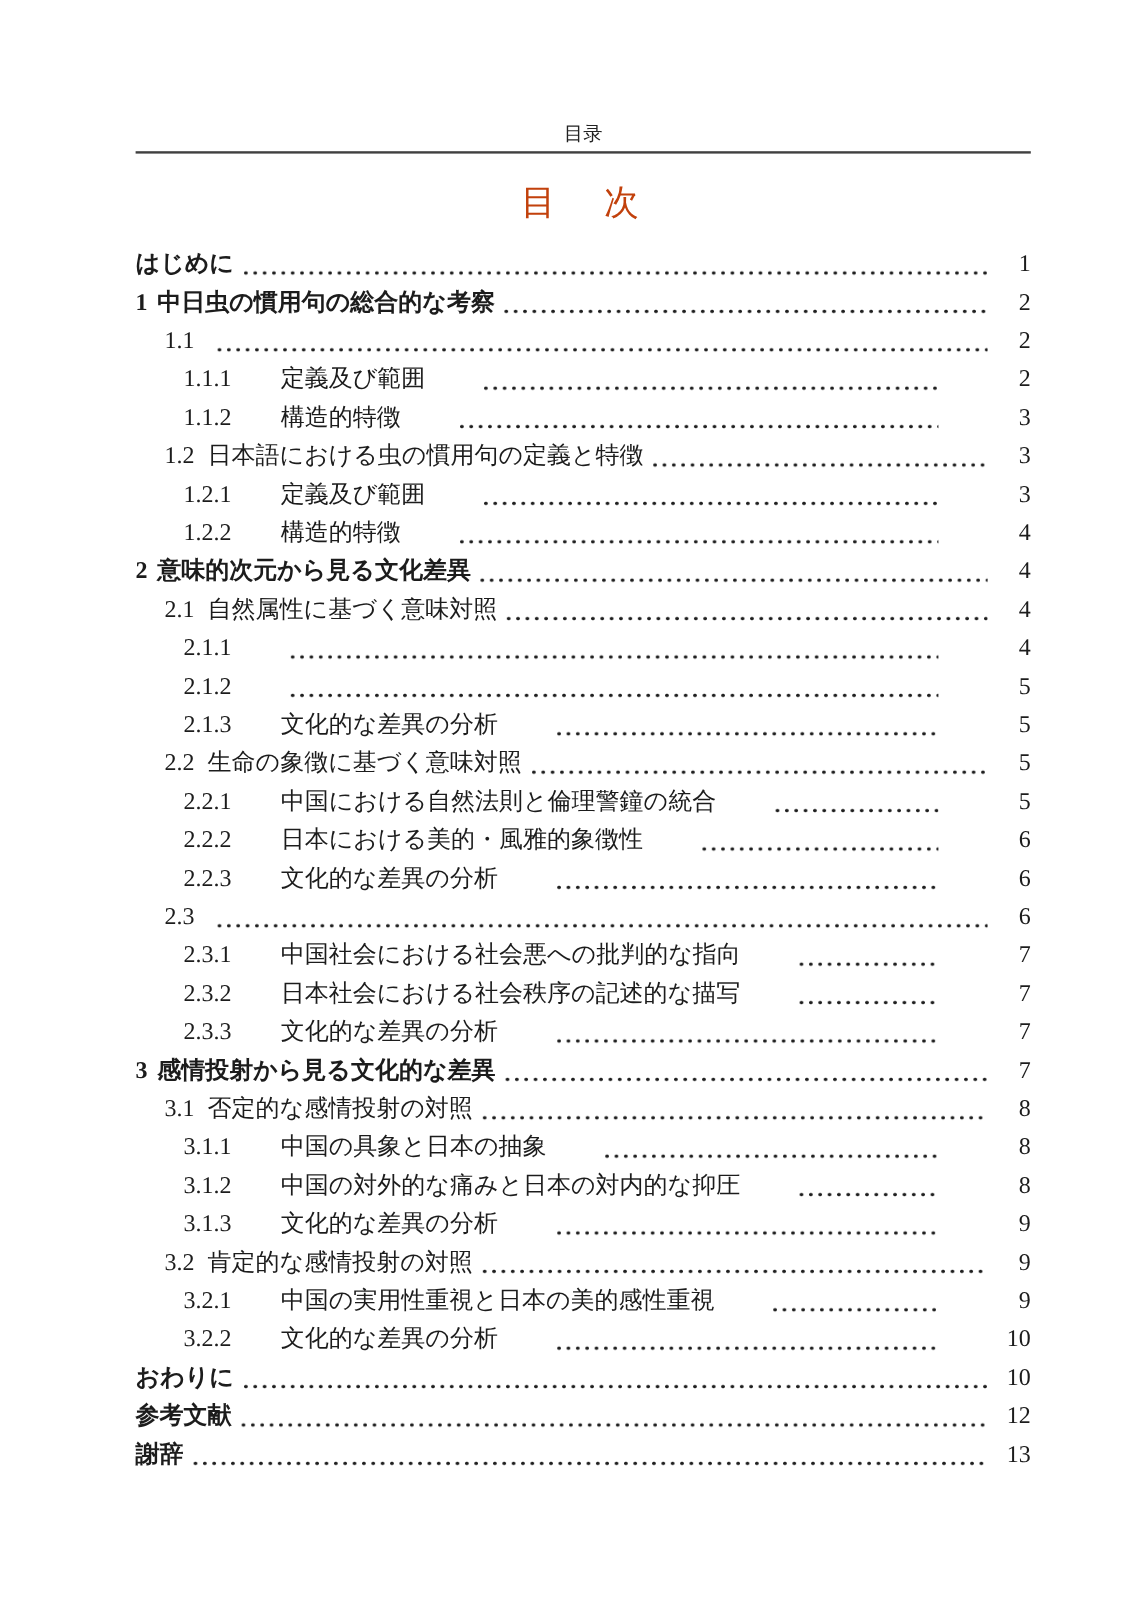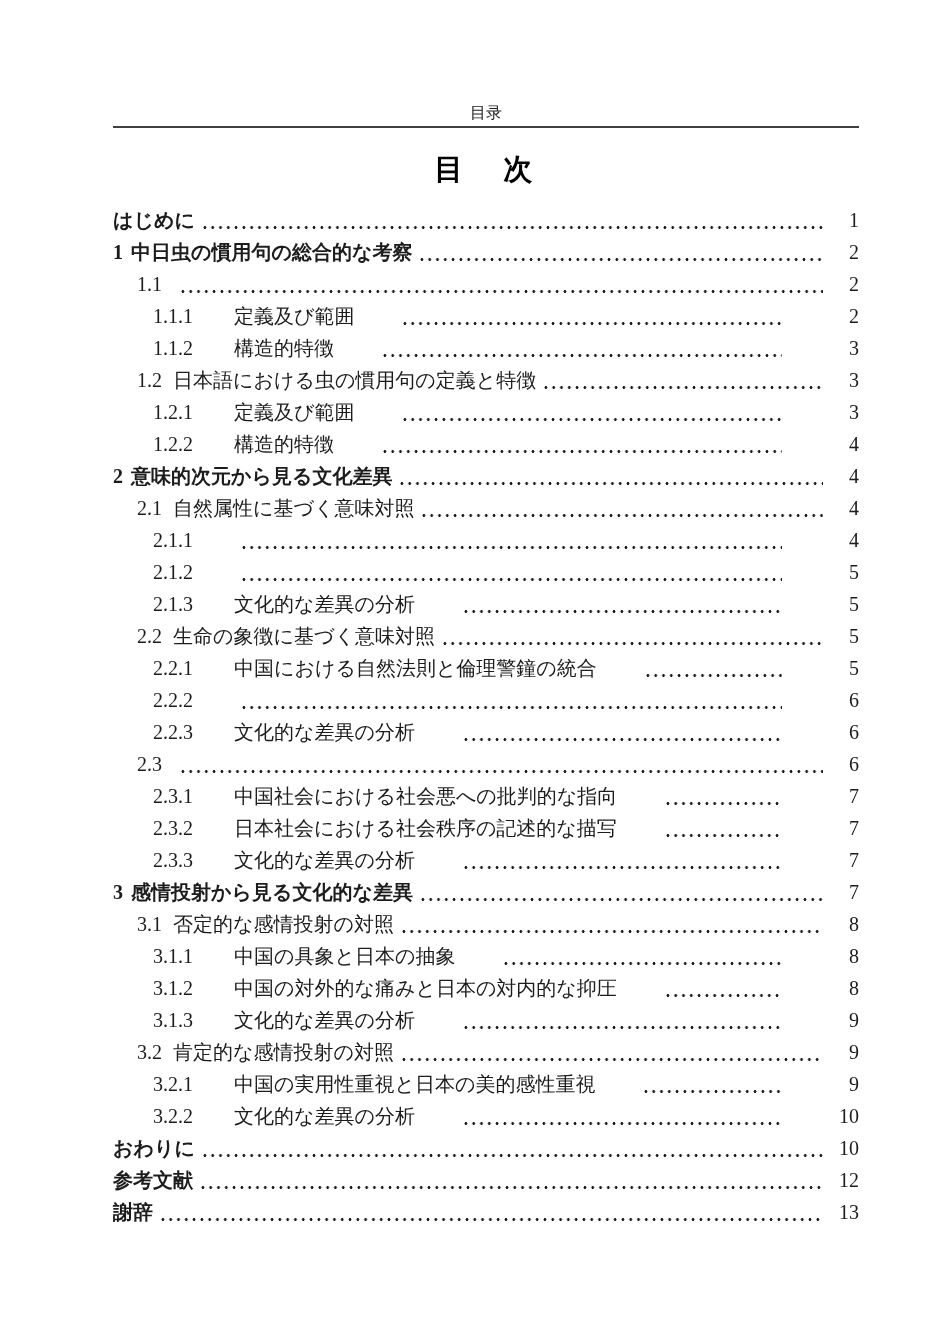--- a/index.html
+++ b/index.html
@@ -16,22 +16,22 @@
   .running-header {
     position: absolute; top: 105px; left: 0; width: 100%;
     text-align: center; font-size: 16px; line-height: 1; color: #222222;
   }
   .header-rule {
     position: absolute; top: 126px; left: 0; width: 100%;
     border-top: 2px solid #404040; height: 0;
   }
   .toc-title {
     position: absolute; top: 155px; left: 0; width: 100%;
-    text-align: center; font-size: 29px; font-weight: bold;
-    letter-spacing: 0.19em; line-height: 1; color: #000000;
+    text-align: center; font-size: 29px; font-weight: normal;
+    letter-spacing: 0.19em; line-height: 1; color: #c2410c;
   }
 
   .toc { position: absolute; top: 204px; left: 0; width: 100%; font-size: 20px; }
   .toc-row {
     display: flex; align-items: baseline;
     height: 32px; line-height: 32px; white-space: nowrap;
   }
   .toc-row .num {
     flex: none; font-family: "Liberation Serif", serif;
   }
@@ -153,20 +153,21 @@
     <span class="pageno">5</span>
   </div>
         <div class="toc-row lv3">
     <span class="num">2.2.1</span>
     <span class="label">中国における自然法則と倫理警鐘の統合</span>
     <span class="dots"></span>
     <span class="pageno">5</span>
   </div>
         <div class="toc-row lv3">
     <span class="num">2.2.2</span>
+    <span class="label">日本における美的・風雅的象徴性</span>
     <span class="dots"></span>
     <span class="pageno">6</span>
   </div>
         <div class="toc-row lv3">
     <span class="num">2.2.3</span>
     <span class="label">文化的な差異の分析</span>
     <span class="dots"></span>
     <span class="pageno">6</span>
   </div>
         <div class="toc-row lv2">

